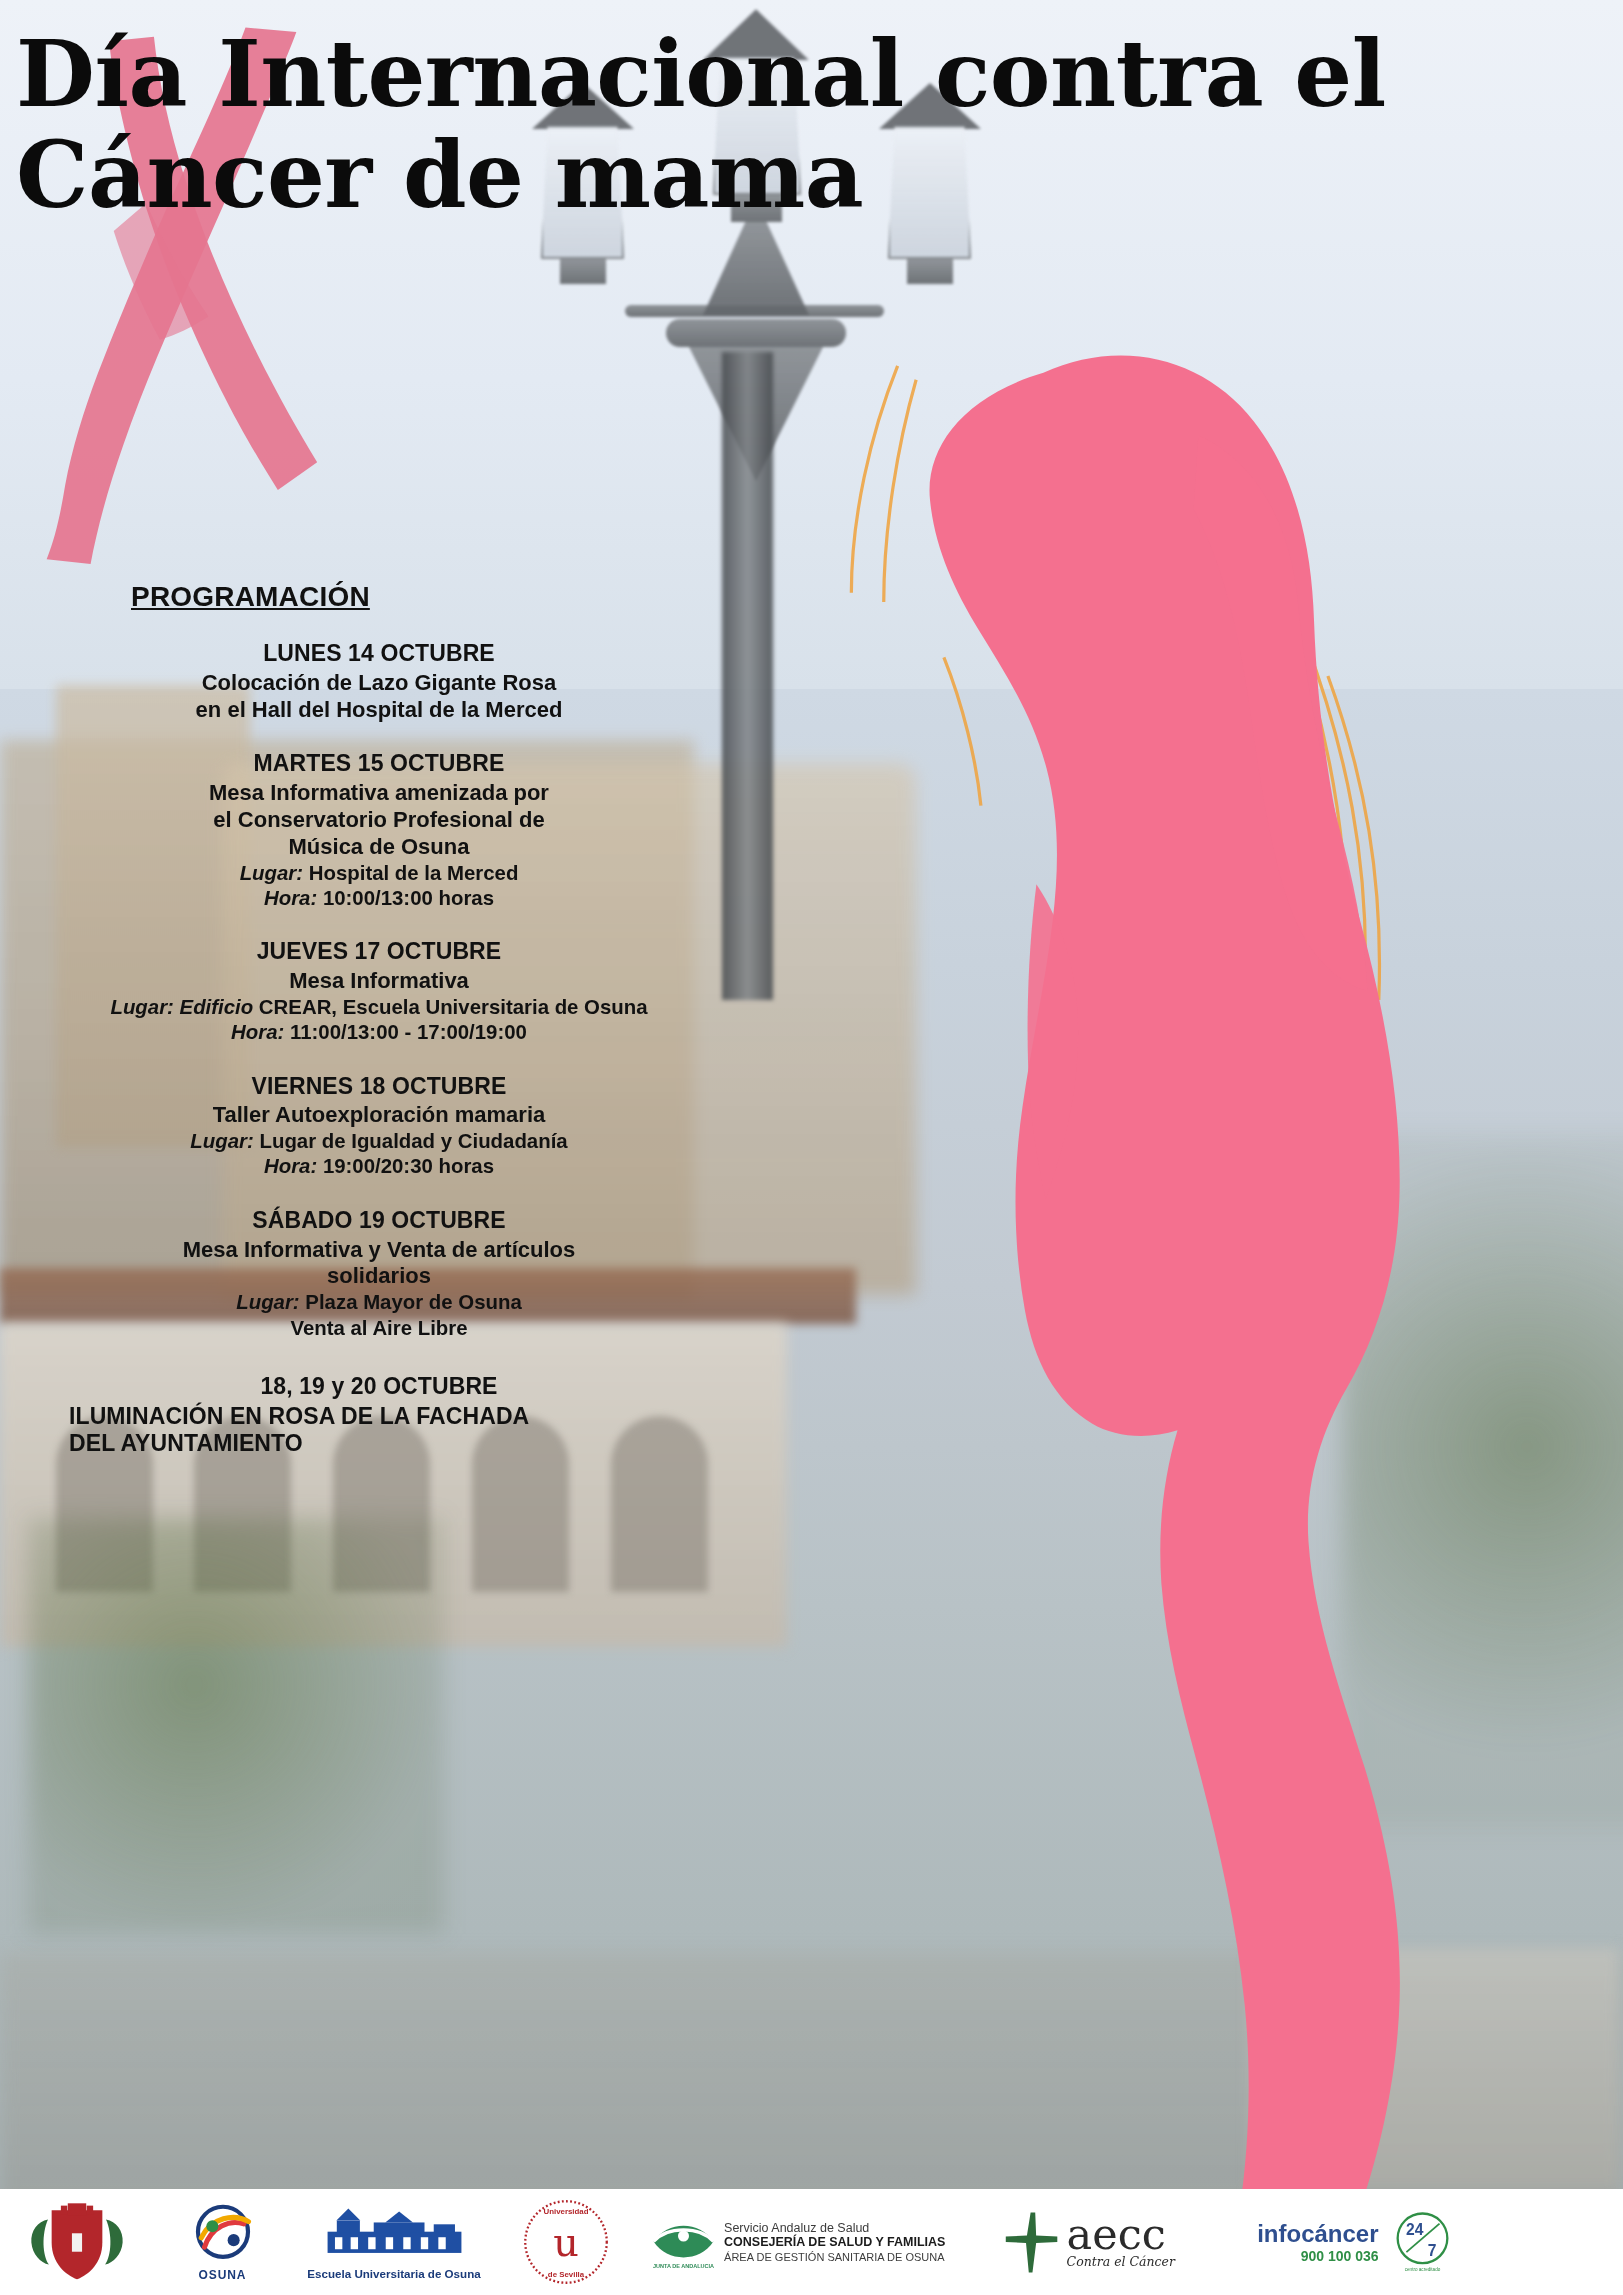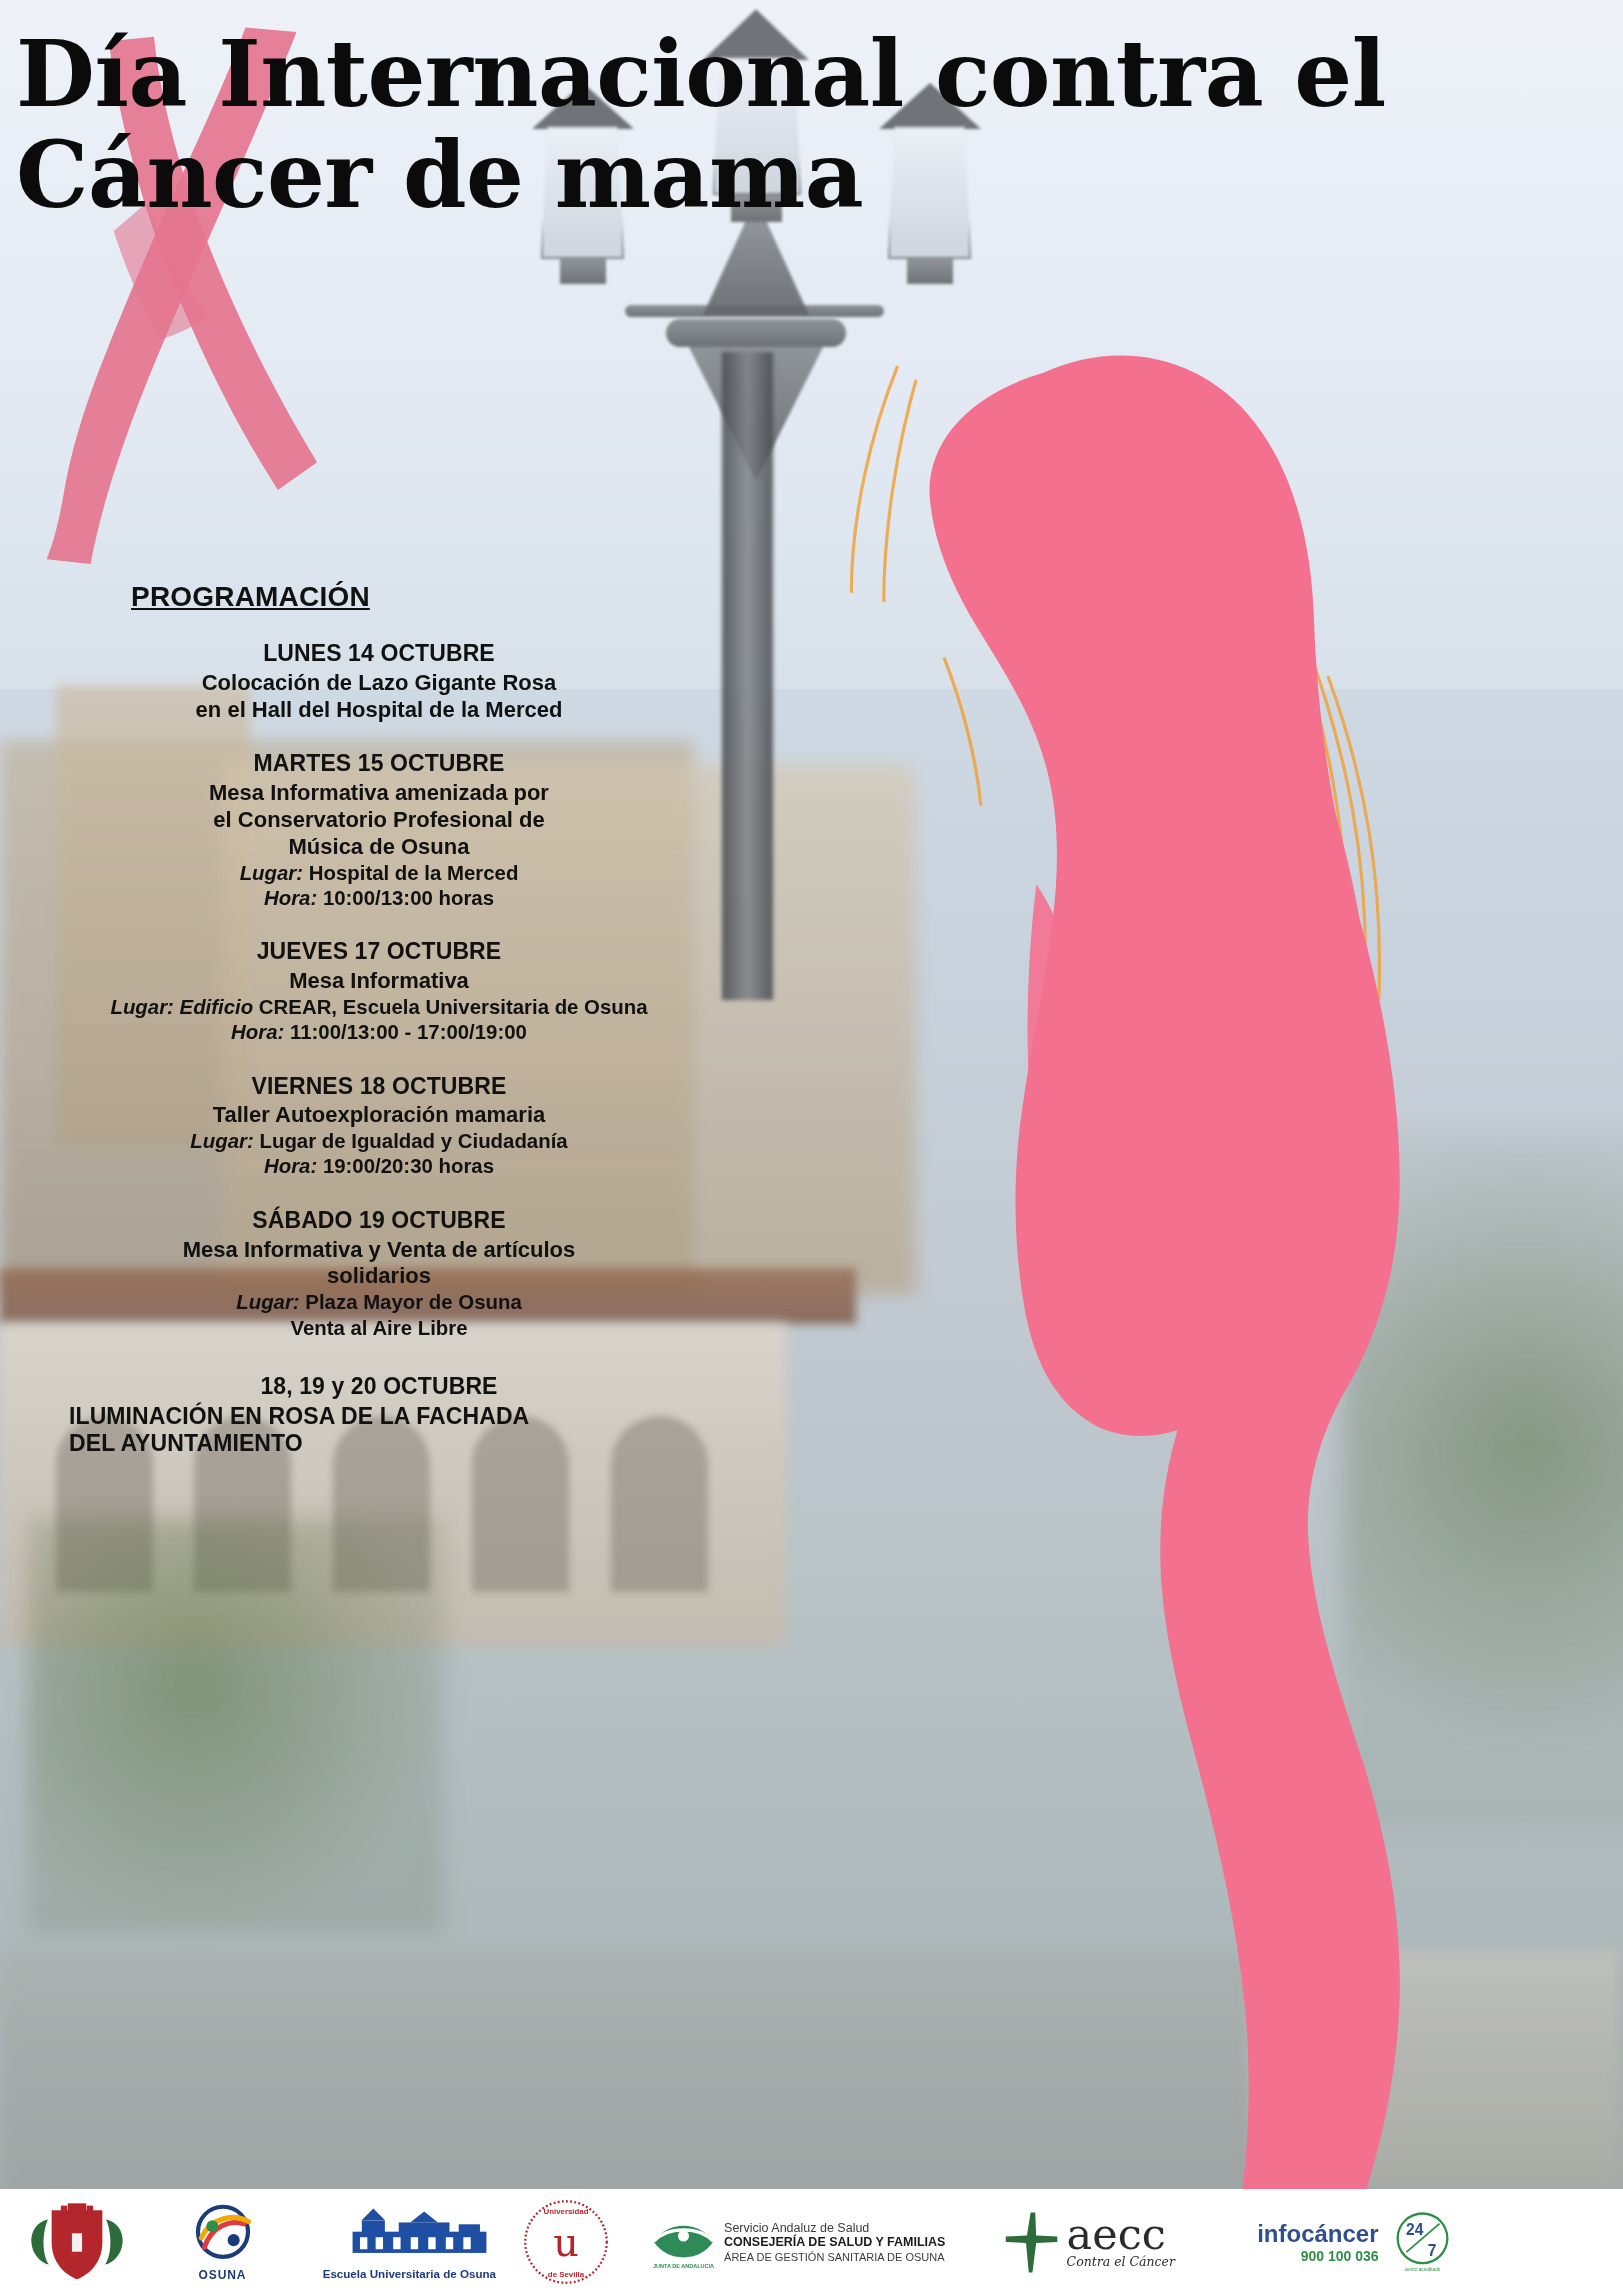--- a/index.html
+++ b/index.html
@@ -409,21 +409,21 @@
       <svg width="88" height="65" viewBox="0 0 190 140" xmlns="http://www.w3.org/2000/svg">
         <circle cx="95" cy="62" r="54" fill="none" stroke="#1b3b7a" stroke-width="9"></circle>
         <path d="M55 95 C 70 50, 110 35, 140 45" fill="none" stroke="#e03a3e" stroke-width="11" stroke-linecap="round"></path>
         <path d="M48 75 C 70 30, 120 22, 150 40" fill="none" stroke="#f2a900" stroke-width="11" stroke-linecap="round"></path>
         <circle cx="72" cy="50" r="13" fill="#2f8f46"></circle>
         <circle cx="118" cy="80" r="13" fill="#1b3b7a"></circle>
       </svg>
       <div class="logo-caption" style="font-size:12px; letter-spacing:0.9px; color:#1b3b7a;">OSUNA</div>
     </div>
 
-    <div class="logo" style="width:204px; flex-direction:column;align-items:flex-end;">
+    <div class="logo" style="width:204px; flex-direction:column;">
       <svg width="153" height="60" viewBox="0 0 330 130" xmlns="http://www.w3.org/2000/svg">
         <rect x="20" y="60" width="290" height="46" fill="#1f4fa3"></rect>
         <rect x="40" y="36" width="50" height="26" fill="#1f4fa3"></rect>
         <path d="M65 10 l26 26 h-52 Z" fill="#1f4fa3"></path>
         <rect x="120" y="40" width="110" height="22" fill="#1f4fa3"></rect>
         <path d="M175 16 l30 24 h-60 Z" fill="#1f4fa3"></path>
         <rect x="250" y="44" width="46" height="18" fill="#1f4fa3"></rect>
         <g fill="#ffffff">
           <rect x="36" y="72" width="16" height="26"></rect>
           <rect x="70" y="72" width="16" height="26"></rect>

